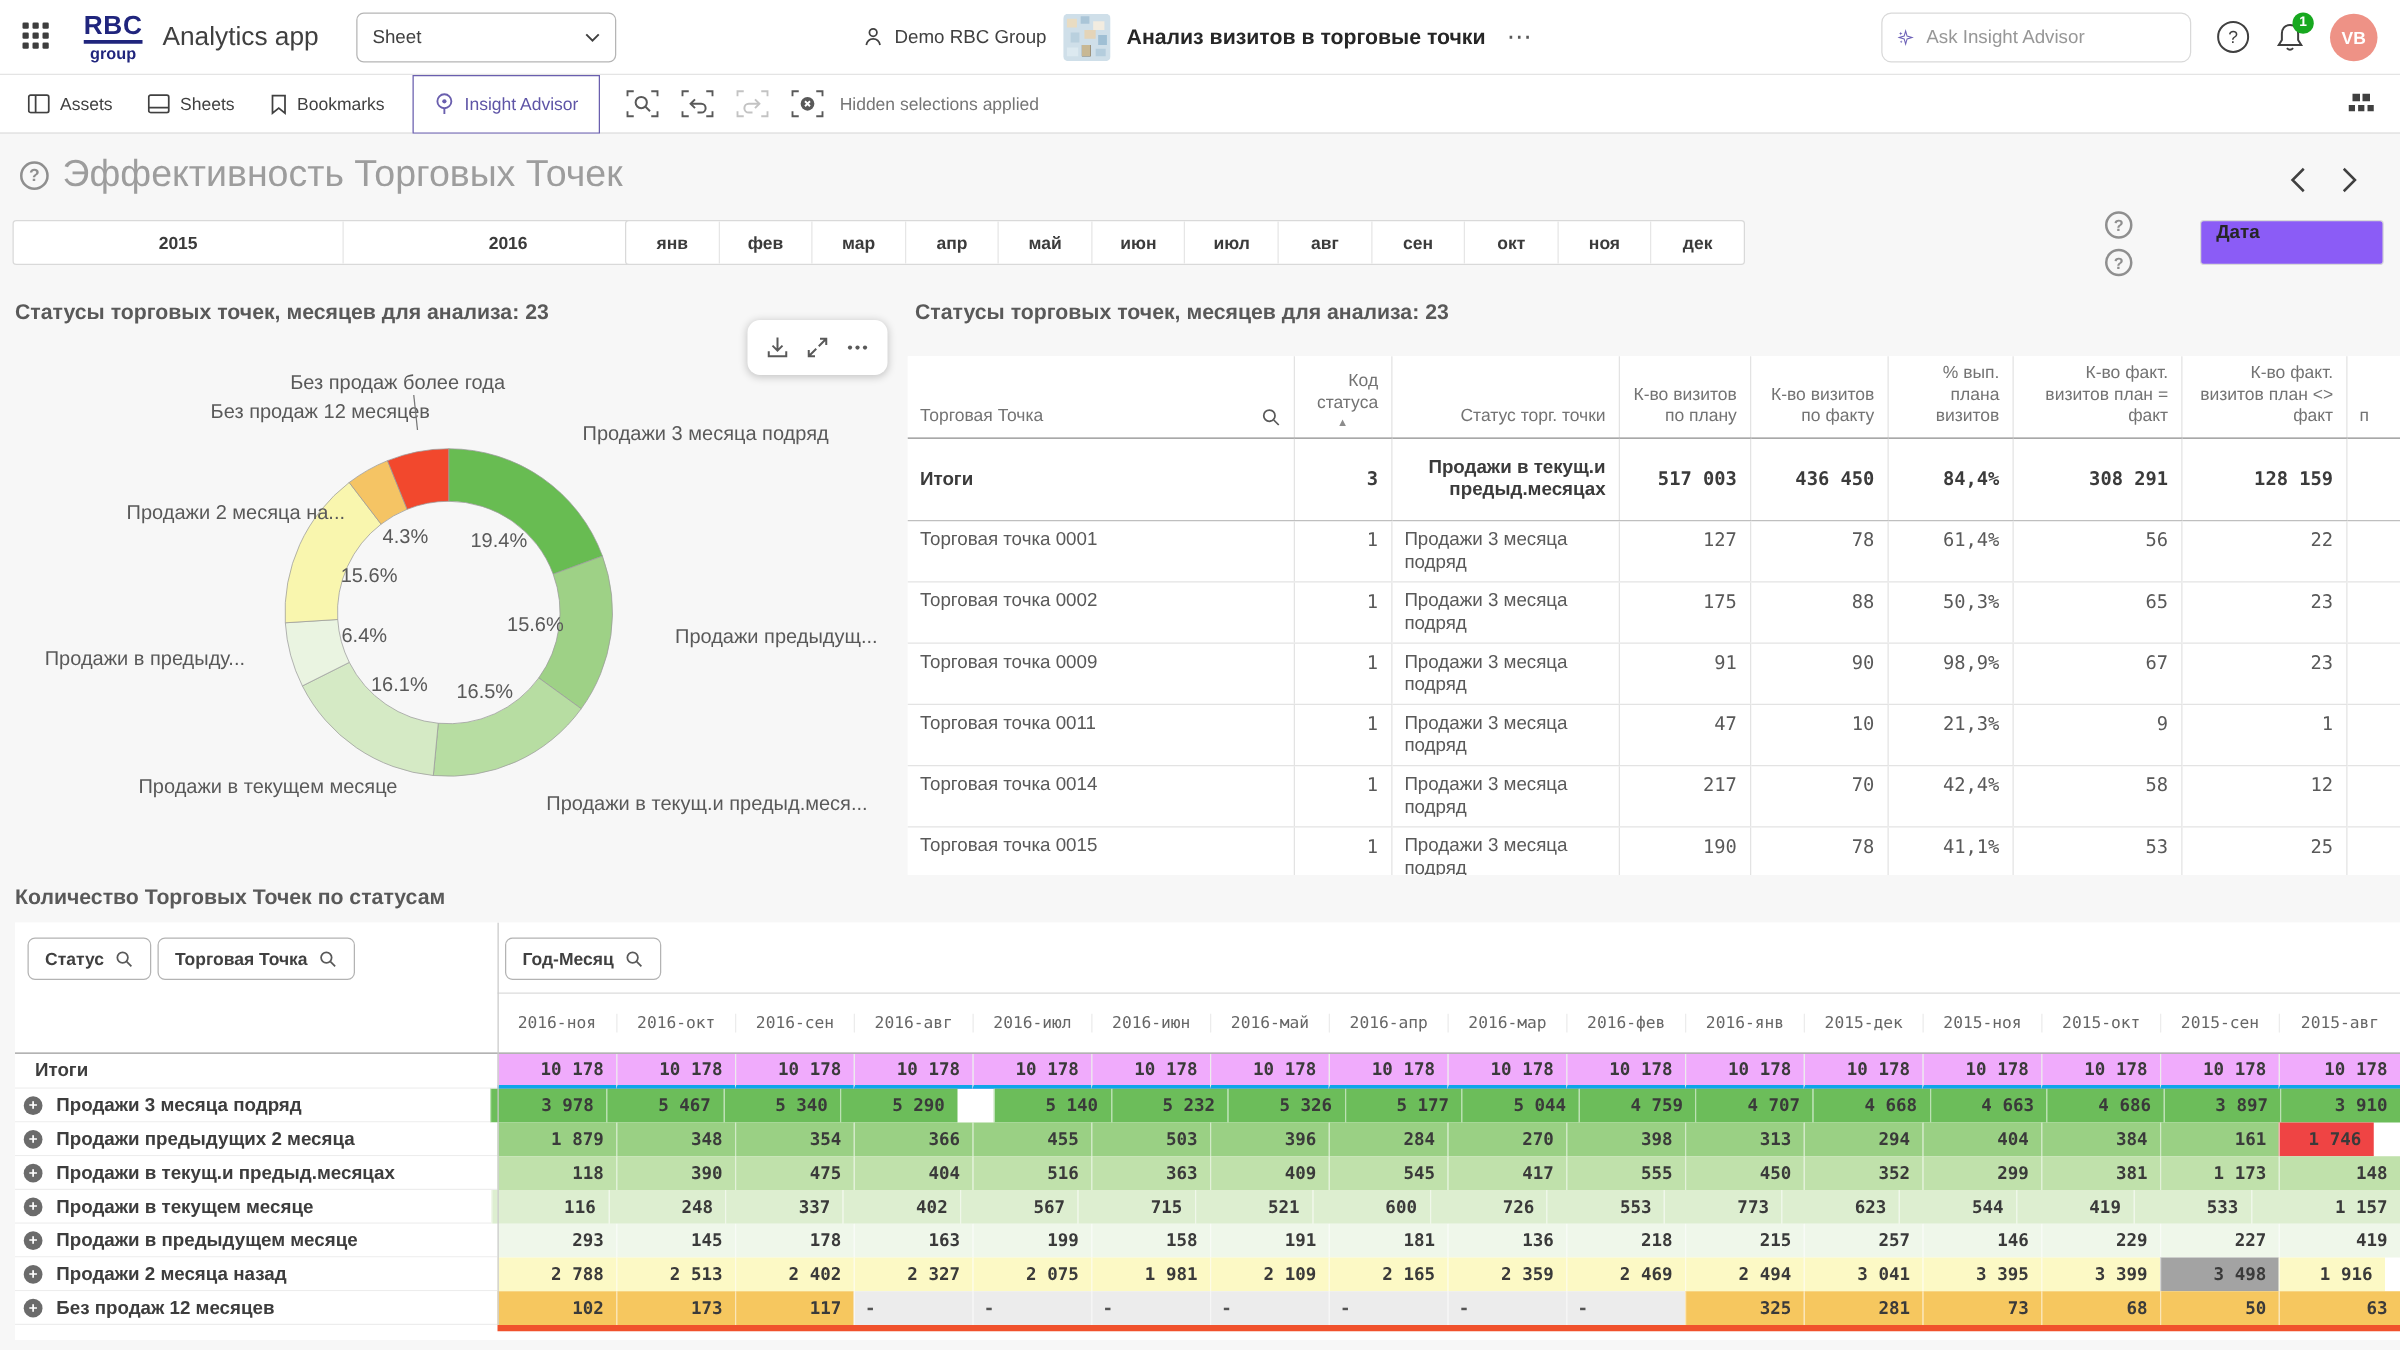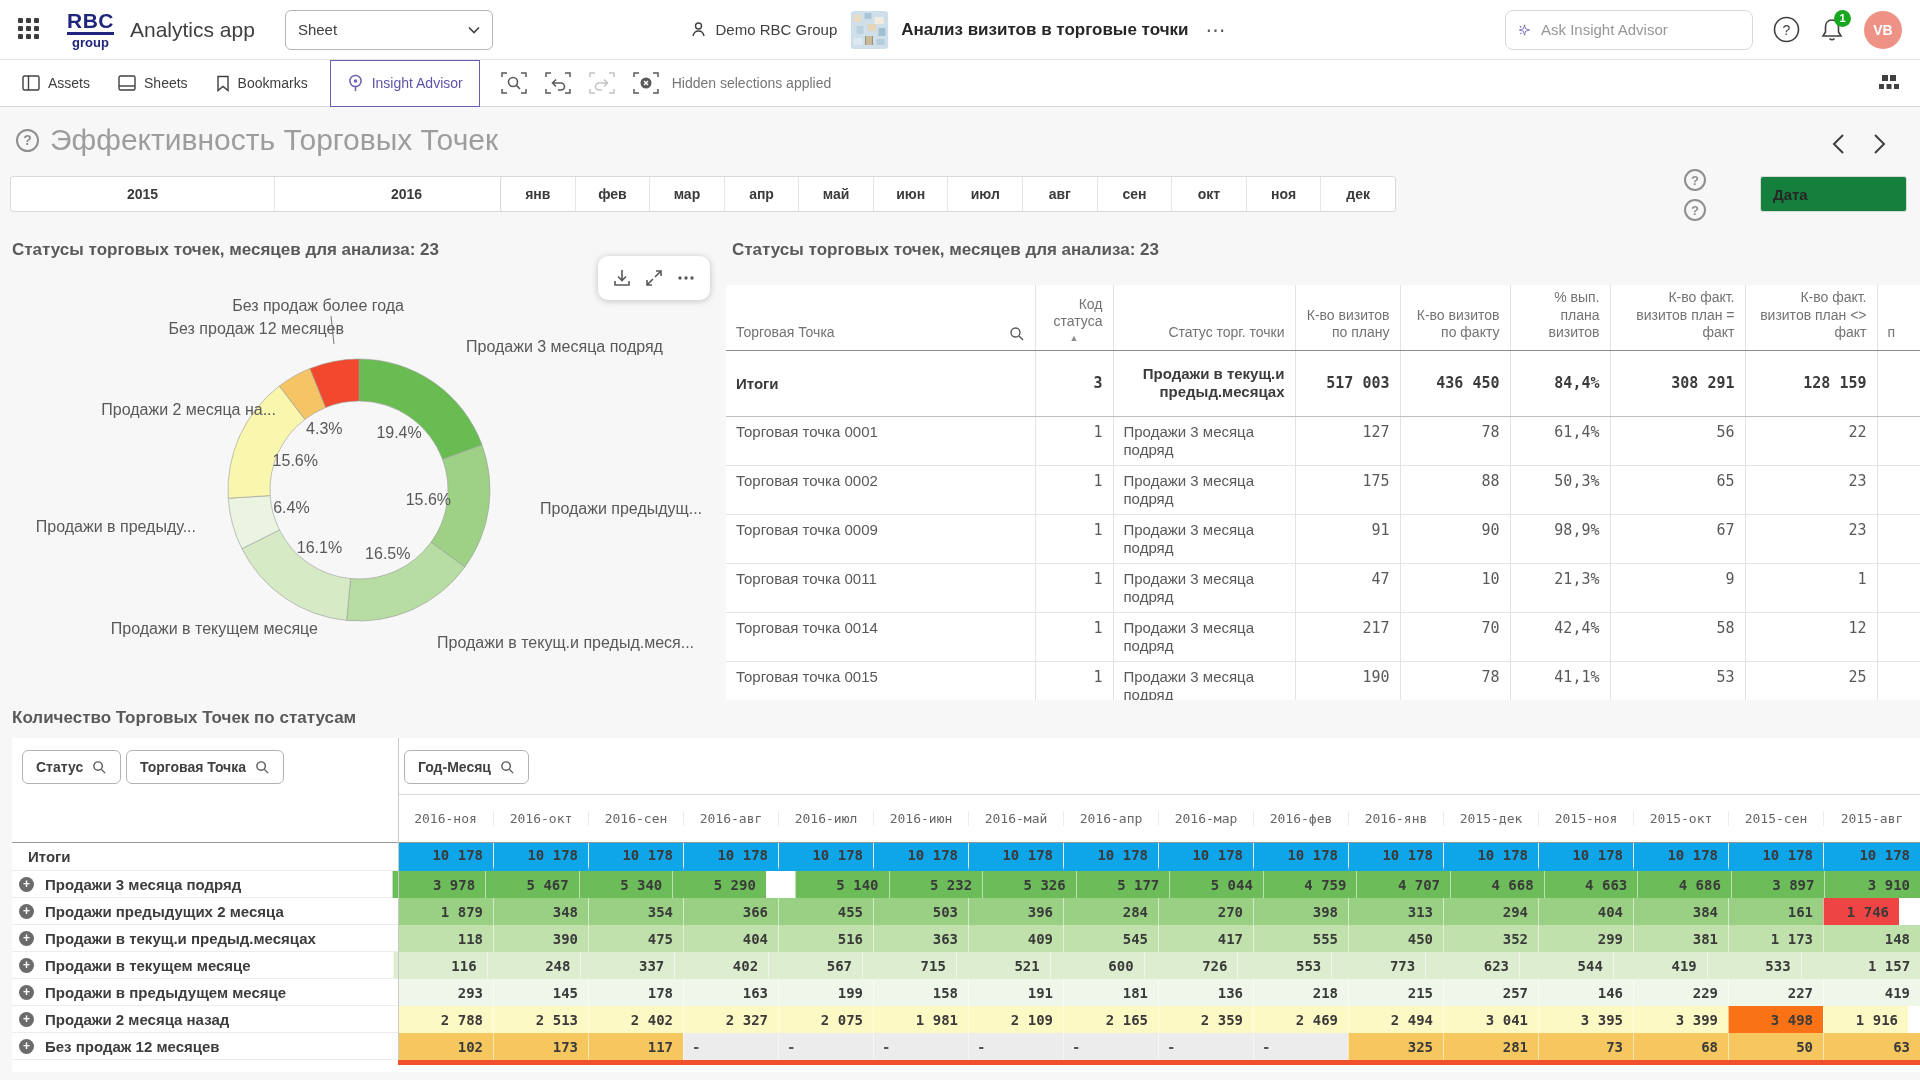--- a/index.html
+++ b/index.html
@@ -54,22 +54,22 @@
   .nav-chevrons{position:absolute;top:26px;right:34px;display:flex;gap:28px}
   .nav-chevrons svg{cursor:pointer}
 
   .fgroup{position:absolute;top:69px;height:36px;display:flex;background:#fff;
     border:1px solid #d9d9d9;border-radius:3px;overflow:hidden}
   .fcell{flex:1;display:flex;align-items:center;justify-content:center;font-size:14px;
     font-weight:bold;color:#3b3b3b;border-left:1px solid #e6e6e6;cursor:pointer;white-space:nowrap}
   .fcell:first-child{border-left:none}
   .qmark{position:absolute;width:22px;height:22px;border:2px solid #8f8f8f;border-radius:50%;
     color:#8f8f8f;font-size:13px;font-weight:bold;display:flex;align-items:center;justify-content:center}
-  .date-box{position:absolute;left:1760px;top:69px;width:147px;height:36px;background:#15803d;
-    border:1px solid #d9d9d9;border-radius:3px;display:flex;align-items:center;padding:0 12px;
+  .date-box{position:absolute;left:1760px;top:69px;width:147px;height:36px;background:#8b5cf6;
+    border:1px solid #d9d9d9;border-radius:3px;display:flex;align-items:flex-start;padding:0 12px;
     font-size:15px;font-weight:bold;color:#262626;cursor:pointer}
 
   .panel-title{font-size:17px;font-weight:bold;color:#595959;white-space:nowrap}
 
   
   .donut-panel{position:absolute;left:0;top:105px;width:726px;height:488px}
   .donut-panel .panel-title{position:absolute;left:12px;top:28px}
   #donut-svg{position:absolute;left:0;top:0}
   .hover-toolbar{position:absolute;left:598px;top:44px;width:112px;height:44px;background:#fff;
     border-radius:10px;box-shadow:0 1px 7px rgba(0,0,0,.22);display:flex;align-items:center;
@@ -116,21 +116,21 @@
   .pv-col:first-child{border-left:none}
   .pv-row{display:flex;height:27px}
   .pv-row.tot{height:28px}
   .pv-label{width:386px;display:flex;align-items:center;padding-left:16px;font-weight:bold;
     font-size:15px;color:#3d3d3d;background:#fff;border-bottom:1px solid #ededed;cursor:pointer;white-space:nowrap}
   .plus-ic{width:15px;height:15px;border-radius:50%;background:#6b6b6b;color:#fff;font-size:12px;
     line-height:14px;text-align:center;margin-right:11px;flex:0 0 auto;margin-left:7px}
   .pv-cell{width:95px;display:flex;align-items:center;justify-content:flex-end;padding-right:10px;
     font-family:"DejaVu Sans Mono","Liberation Mono",monospace;font-weight:bold;font-size:14px;
     color:#3a3a3a;border-left:1px solid rgba(255,255,255,.55)}
-  .pv-cell.total-cell{background:#0ea5e9;border-left:1px solid #ececec;border-bottom:5px solid #0ea5e9}
+  .pv-cell.total-cell{background:#f0abfc;border-left:1px solid #ececec;border-bottom:3px solid #0ea5e9}
   .pv-cell.dash-cell{justify-content:flex-start;padding-left:8px;color:#555}
   .red-stripe{position:absolute;left:386px;top:322px;width:1522px;height:5px;background:#f0512c}
 </style>
 </head>
 <body>
 
 <header class="topbar">
   <div class="nav-grid">
     <span></span>
       <span></span>
@@ -674,21 +674,21 @@
             <div class="pv-cell" style="background: rgb(252, 249, 197);">2 075</div>
             <div class="pv-cell" style="background: rgb(252, 249, 197);">1 981</div>
             <div class="pv-cell" style="background: rgb(252, 249, 197);">2 109</div>
             <div class="pv-cell" style="background: rgb(252, 249, 197);">2 165</div>
             <div class="pv-cell" style="background: rgb(252, 249, 197);">2 359</div>
             <div class="pv-cell" style="background: rgb(252, 249, 197);">2 469</div>
             <div class="pv-cell" style="background: rgb(252, 249, 197);">2 494</div>
             <div class="pv-cell" style="background: rgb(252, 249, 197);">3 041</div>
             <div class="pv-cell" style="background: rgb(252, 249, 197);">3 395</div>
             <div class="pv-cell" style="background: rgb(252, 249, 197);">3 399</div>
-            <div class="pv-cell" style="background: #f97316;">3 498</div>
+            <div class="pv-cell" style="background: #a3a3a3;">3 498</div>
             <div class="pv-cell" style="width: 85px; background: rgb(252, 249, 197);">1 916</div>
           </div>
           <div class="pv-row">
             <div class="pv-label" style="padding-left: 0px;">
               <span class="plus-ic">+</span>
               <span>Без продаж 12 месяцев</span>
             </div>
             <div class="pv-cell" style="background: rgb(246, 199, 95);">102</div>
             <div class="pv-cell" style="background: rgb(246, 199, 95);">173</div>
             <div class="pv-cell" style="background: rgb(246, 199, 95);">117</div>

